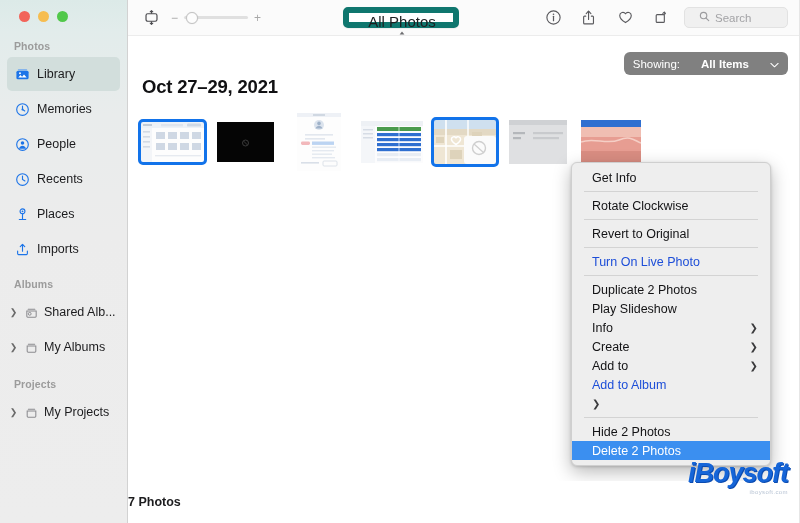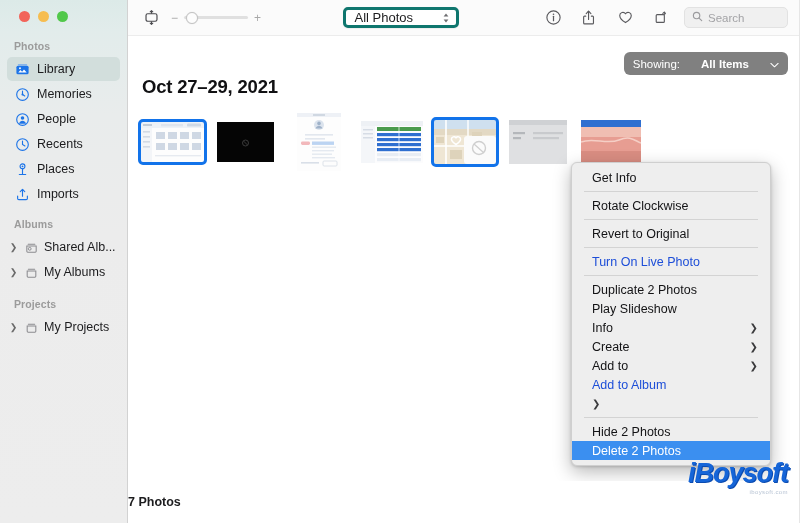--- a/index.html
+++ b/index.html
@@ -41,21 +41,21 @@
   .side-section {
     font-size: 10.5px;
     font-weight: bold;
     color: #9b9b9b;
     padding: 4px 0 5px 14px;
     letter-spacing: 0.1px;
   }
   .side-item {
     display: flex;
     align-items: center;
-    height: 24px;
+    height: 34px;
     margin: 0 7px 1px 7px;
     padding-left: 7px;
     border-radius: 5px;
     font-size: 12.5px;
     color: #1c1c1e;
     gap: 7px;
   }
   .side-item.selected { background: #d2dedc; }
   .side-item .ico {
     width: 16px; height: 16px;
@@ -112,37 +112,38 @@
     width: 12px; height: 12px;
     border-radius: 50%;
     background: #fdfdfd;
     border: 1px solid #c4c4c4;
     box-shadow: 0 0 1px rgba(0,0,0,.18);
   }
   .spacer { flex: 1 1 auto; }
   .popup {
     width: 116px; height: 21px;
     background: #ffffff;
-    border: 3px solid #0f766e;
+    border: 6px solid #0f766e;
     border-radius: 5px;
     display: flex; align-items: center;
     padding: 0 6px 0 9px;
-    font-size: 13px; color: #1d1d1f;
+    font-size: 15px; color: #1d1d1f;
     box-shadow: 0 0.5px 1px rgba(0,0,0,.06);
+    flex-direction: column;
   }
   .popup .ptxt { flex: 1 1 auto; }
   .popup .chev { display:flex; flex-direction:column; gap:1px; color:#6d6d70;}
   .tb-right { display: flex; align-items: center; gap: 10px; }
   .search {
     width: 104px; height: 21px;
     background: #f0f0f0;
     border: 1px solid #e2e2e2;
     border-radius: 5px;
     display: flex; align-items: center;
-    gap: 5px; padding: 0 7px;
+    gap: 5px; padding: 0 14px;
     font-size: 11.5px; color: #a3a3a6;
   }
 
   
   .content {
     position: relative;
     flex: 1 1 auto;
     overflow: hidden;
     background: #fff;
   }

